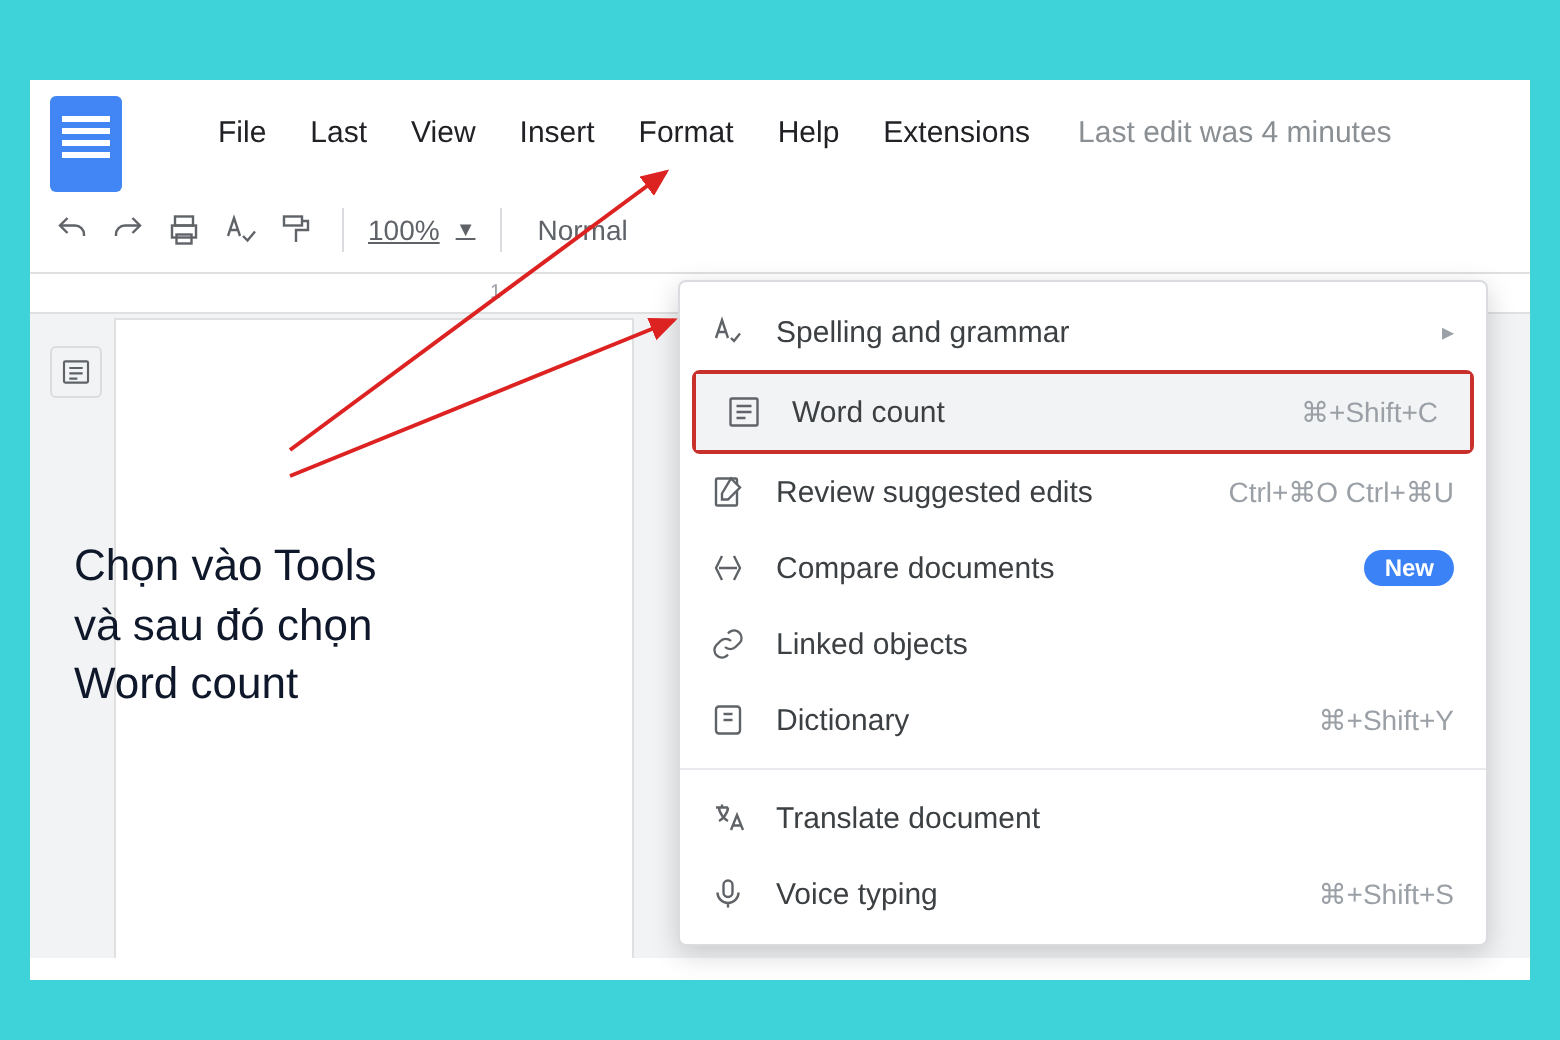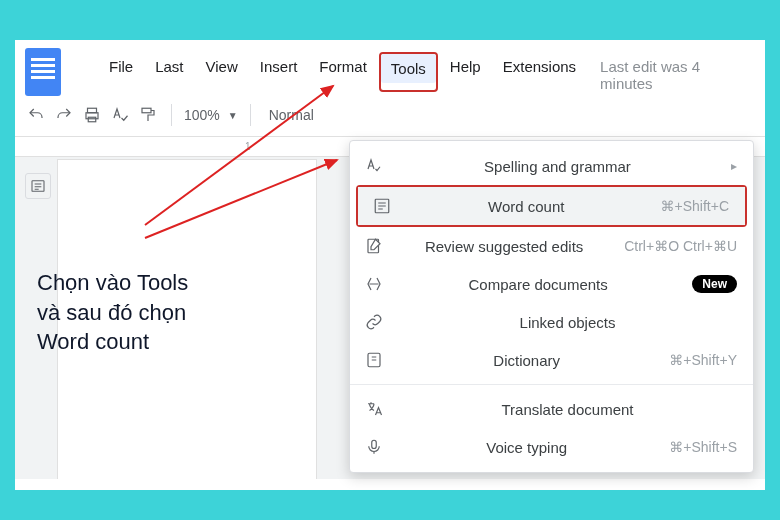--- a/index.html
+++ b/index.html
@@ -33,52 +33,52 @@
   .lastedit { margin-left: 12px; color: #8a8f94; padding-top: 6px; font-size: 15px; }
   
   .toolbar {
     display: flex; align-items: center; gap: 6px;
     padding: 8px 10px 10px 10px; border-bottom: 1px solid #e0e0e0;
     color: #5f6368; font-size: 14px;
   }
   .tbicon { width: 22px; height: 22px; display: flex; align-items: center; justify-content: center; }
   .tbicon svg { width: 18px; height: 18px; stroke: #5f6368; fill: none; stroke-width: 1.6; }
   .sep { width: 1px; height: 22px; background: #dadce0; margin: 0 6px; }
-  .zoom { display: flex; align-items: center; gap: 8px; }
+  .zoom { display: flex; align-items: center; gap: 8px; text-decoration: underline; }
   .zoom .caret { font-size: 10px; color: #5f6368; }
   .stylebox { padding: 0 6px; }
   
   .docwrap { position: relative; background: #f1f3f4; height: calc(100% - 108px); }
   .ruler { height: 20px; background: #fff; border-bottom: 1px solid #e0e0e0; position: relative; color: #9aa0a6; font-size: 10px; }
   .ruler .tick { position: absolute; top: 4px; }
   .page { position: absolute; left: 42px; top: 22px; width: 260px; bottom: 0; background: #fff; border: 1px solid #e0e0e0; border-bottom: none; }
   .outline-btn {
     position: absolute; left: 10px; top: 36px; width: 26px; height: 26px;
     border: 1px solid #dadce0; border-radius: 3px; display: flex; align-items: center; justify-content: center;
   }
   .outline-btn svg { width: 16px; height: 16px; stroke: #5f6368; fill: none; stroke-width: 1.6; }
   
   .dropdown {
-    position: absolute; left: 334px; top: 100px; width: 405px;
+    position: absolute; left: 324px; top: 100px; width: 405px;
     background: #fff; border: 1px solid #dadce0; border-radius: 4px;
-    box-shadow: 0 4px 14px rgba(0,0,0,0.18); padding: 6px 0; text-align: center;
+    box-shadow: 0 4px 14px rgba(0,0,0,0.18); padding: 6px 0;
   }
   .dd-item {
     display: flex; align-items: center; gap: 14px;
     padding: 9px 16px 9px 14px; font-size: 15px; color: #3c4043; white-space: nowrap;
   }
   .dd-item .icon { width: 20px; height: 20px; flex-shrink: 0; display: flex; align-items: center; justify-content: center; }
   .dd-item .icon svg { width: 18px; height: 18px; stroke: #5f6368; fill: none; stroke-width: 1.6; }
   .dd-item .label { flex: 1; }
   .dd-item .shortcut { color: #9aa0a6; font-size: 14px; }
   .dd-item .sub { color: #9aa0a6; font-size: 12px; }
   .dd-item.highlight { background: #f1f3f4; position: relative; }
   .wc-box { border: 2.5px solid #c9302c; border-radius: 4px; margin: 0 6px; }
   .newpill {
-    background: #000000; color: #fff; font-size: 12px; font-weight: 600;
+    background: #3b82f6; color: #fff; font-size: 12px; font-weight: 600;
     padding: 2px 10px; border-radius: 10px;
   }
   .dd-divider { height: 1px; background: #e8eaed; margin: 5px 0; }
   
   .annot {
     position: absolute; left: 22px; top: 228px; width: 230px;
     color: #0f172a; font-size: 22px; line-height: 1.35;
   }
   
   .arrows { position: absolute; left: 0; top: 0; width: 100%; height: 100%; pointer-events: none; }
@@ -91,23 +91,20 @@
   <div class="topbar">
     <div class="doc-icon"></div>
     <div style="flex:1">
       <div class="doc-title"></div>
       <div class="menubar">
         <div class="mitem">File</div>
         <div class="mitem">Last</div>
         <div class="mitem">View</div>
         <div class="mitem">Insert</div>
         <div class="mitem">Format</div>
-        <span class="tools-box">
-          <div class="mitem active">Tools</div>
-        </span>
         <div class="mitem">Help</div>
         <div class="mitem">Extensions</div>
         <div class="lastedit">Last edit was 4 minutes</div>
       </div>
     </div>
   </div>
 
   <div class="toolbar">
     <div class="tbicon">
         <svg viewBox="0 0 24 24">

